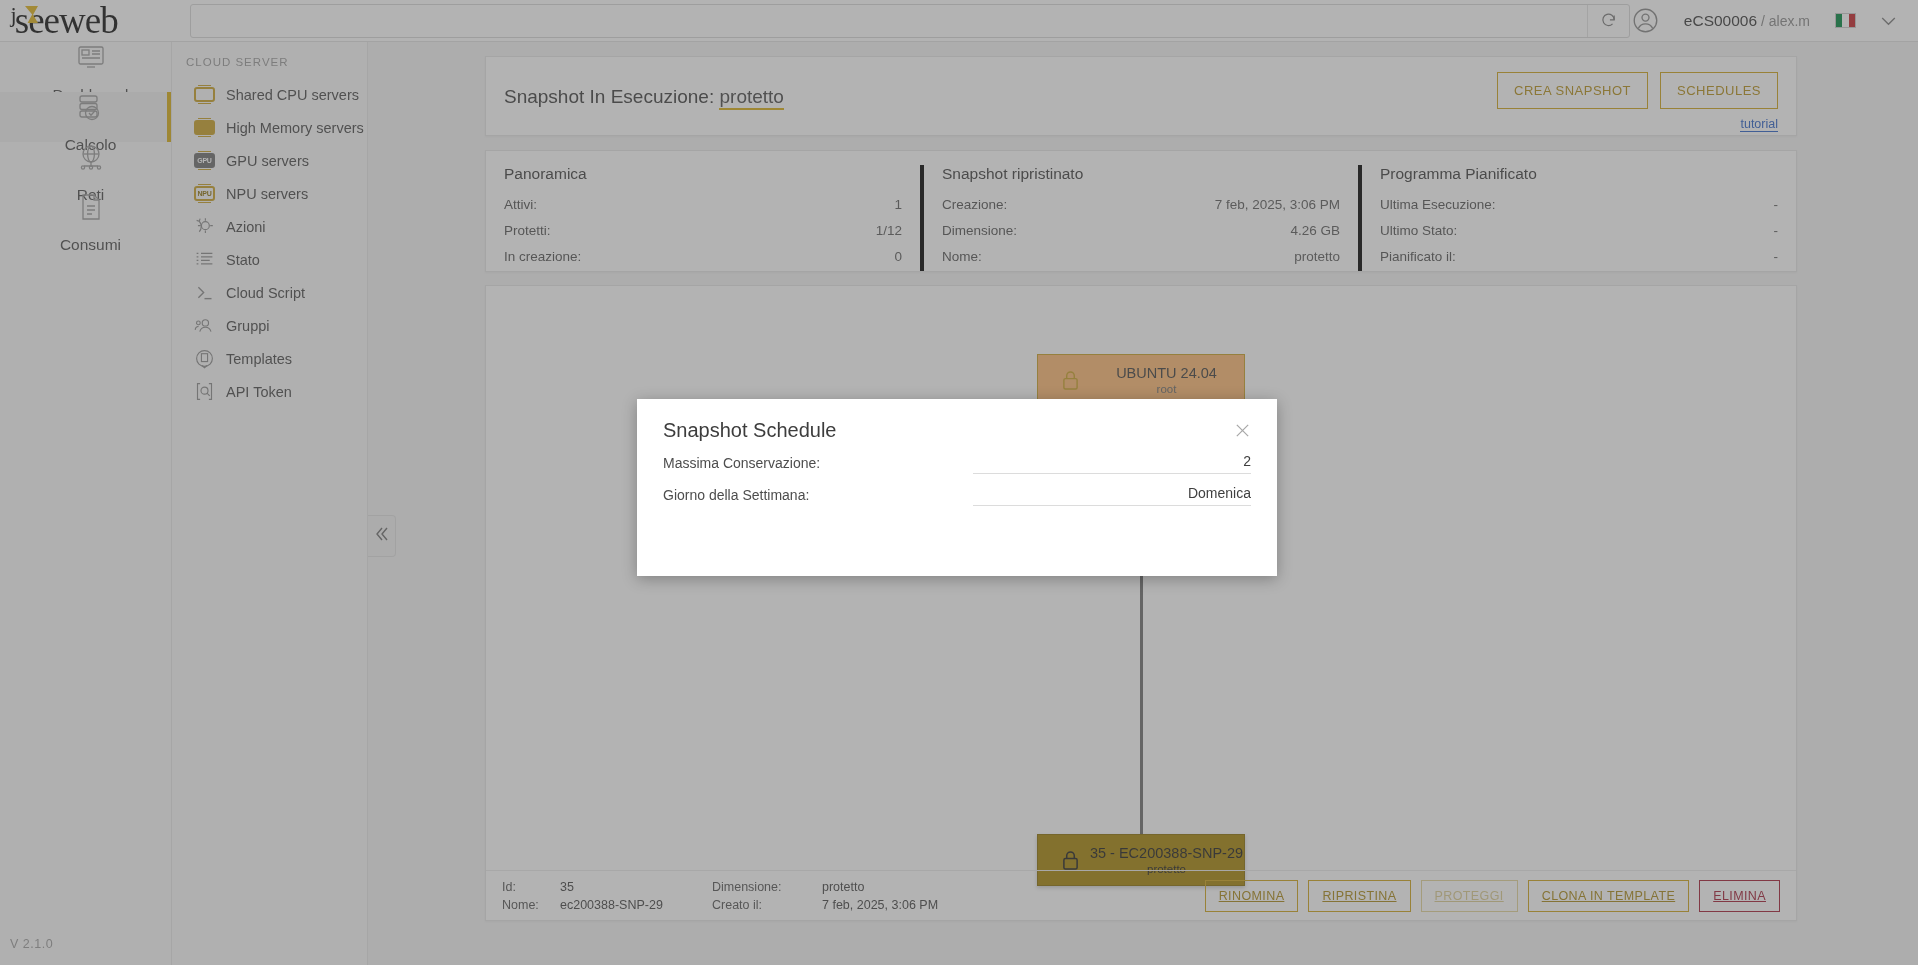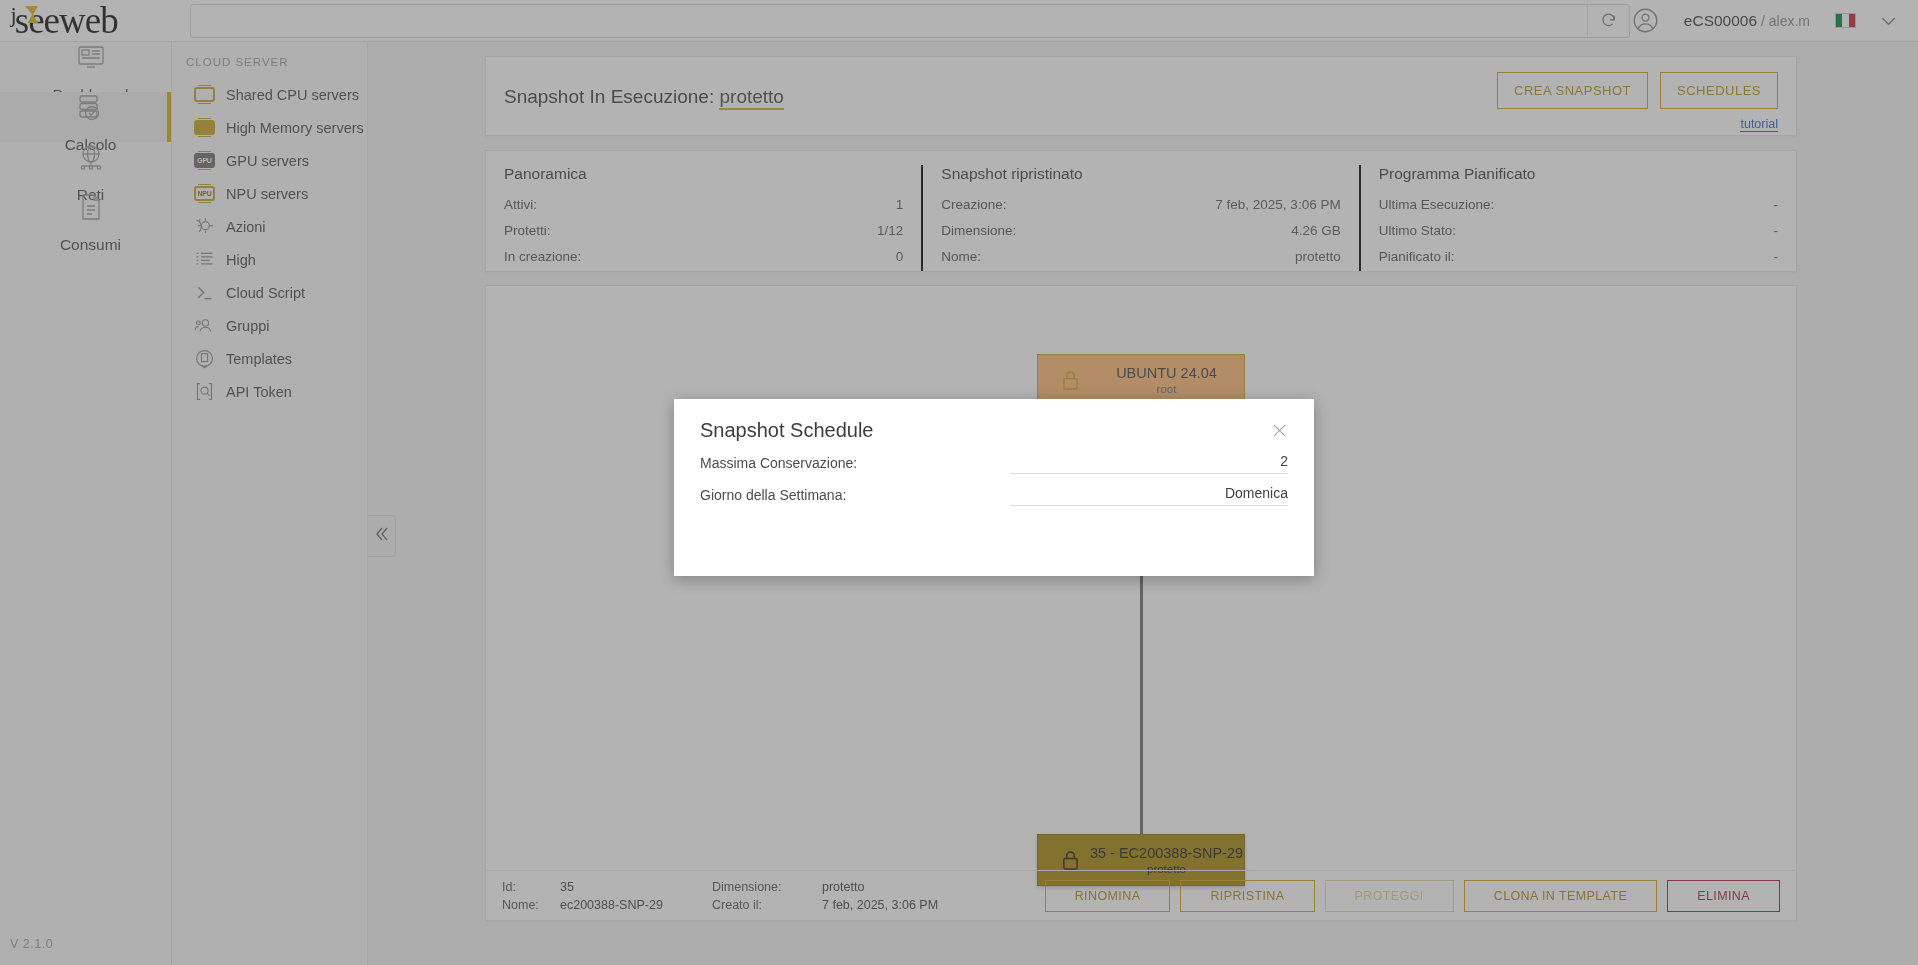--- a/index.html
+++ b/index.html
@@ -155,21 +155,21 @@
   #tutorial {
     margin-top: 8px; font-size: 12.5px; color: #2d63c8;
     border-bottom: 1px solid #2d63c8; cursor: pointer;
   }
 
   #info-card {
     position: absolute; left: 117px; top: 108px; width: 1312px; height: 122px;
     display: flex; padding: 14px 0 0 0;
   }
   .info-col { flex: 1; padding: 0 18px; }
-  .info-col + .info-col { border-left: 2px solid #000000; }
+  .info-col + .info-col { border-left: 4px solid #000000; }
   .info-h { font-size: 15.5px; color: #3f3f3f; margin-bottom: 14px; }
   .info-row {
     display: flex; justify-content: space-between;
     font-size: 13.5px; color: #545454; margin-bottom: 11px;
   }
   .info-row .v { color: #5d5d5d; }
 
   #tree-card {
     position: absolute; left: 117px; top: 243px; width: 1312px; height: 636px;
   }
@@ -199,29 +199,29 @@
     position: absolute; left: 0; right: 0; bottom: 0; height: 50px;
     border-top: 1px solid #eaeaea; display: flex; align-items: center;
     padding: 0 16px;
   }
   .det-grid { display: grid; grid-template-columns: 58px 152px 110px 1fr; row-gap: 4px; }
   .det-k { font-size: 12.5px; color: #555; }
   .det-v { font-size: 12.5px; color: #454545; }
   #detail-actions { margin-left: auto; display: flex; gap: 10px; }
   .dbtn {
     border: 1px solid #cfa51c; color: #ab8a18; background: transparent;
-    font-size: 12.5px; letter-spacing: .4px; padding: 8px 29px;
-    cursor: pointer; font-family: "Liberation Sans", sans-serif;
+    font-size: 12.5px; letter-spacing: .4px; padding: 8px 13px;
+    cursor: pointer; font-family: "Liberation Sans", sans-serif; text-decoration: underline;
   }
   .dbtn.disabled { border-color: #e3d49a; color: #ddcd93; cursor: default; }
   .dbtn.danger { border-color: #a41f35; color: #a41f35; }
 
   
   #modal {
-    position: absolute; left: 674px; top: 399px; width: 640px; height: 177px;
+    position: absolute; left: 637px; top: 399px; width: 640px; height: 177px;
     background: #fff; z-index: 900; box-shadow: 0 3px 14px rgba(0,0,0,.28);
     padding: 20px 26px 0 26px;
   }
   #modal-head { display: flex; align-items: flex-start; }
   #modal-title { font-size: 20px; color: #3d3d3d; font-weight: 400; }
   #modal-close {
     margin-left: auto; font-size: 19px; color: #a8a8a8;
     cursor: pointer; line-height: 1; margin-top: 3px;
   }
   .m-row {
@@ -395,21 +395,21 @@
       </span>
       <span>Azioni</span>
     </div>
 
     <div class="sub-item">
       <span class="sub-ico">
         <svg width="21" height="21" viewBox="0 0 24 24" fill="none" stroke="currentColor" stroke-width="1.5">
           <path d="M3 5h2M3 9h2M3 13h2M3 17h2M8 5h13M8 9h13M8 13h10M8 17h13"></path>
         </svg>
       </span>
-      <span>High</span>
+      <span>Stato</span>
     </div>
 
     <div class="sub-item">
       <span class="sub-ico">
         <svg width="21" height="21" viewBox="0 0 24 24" fill="none" stroke="currentColor" stroke-width="1.6">
           <path d="M5 6l6 6-6 6"></path>
             <path d="M12 19h8"></path>
         </svg>
       </span>
       <span>Cloud Script</span>

